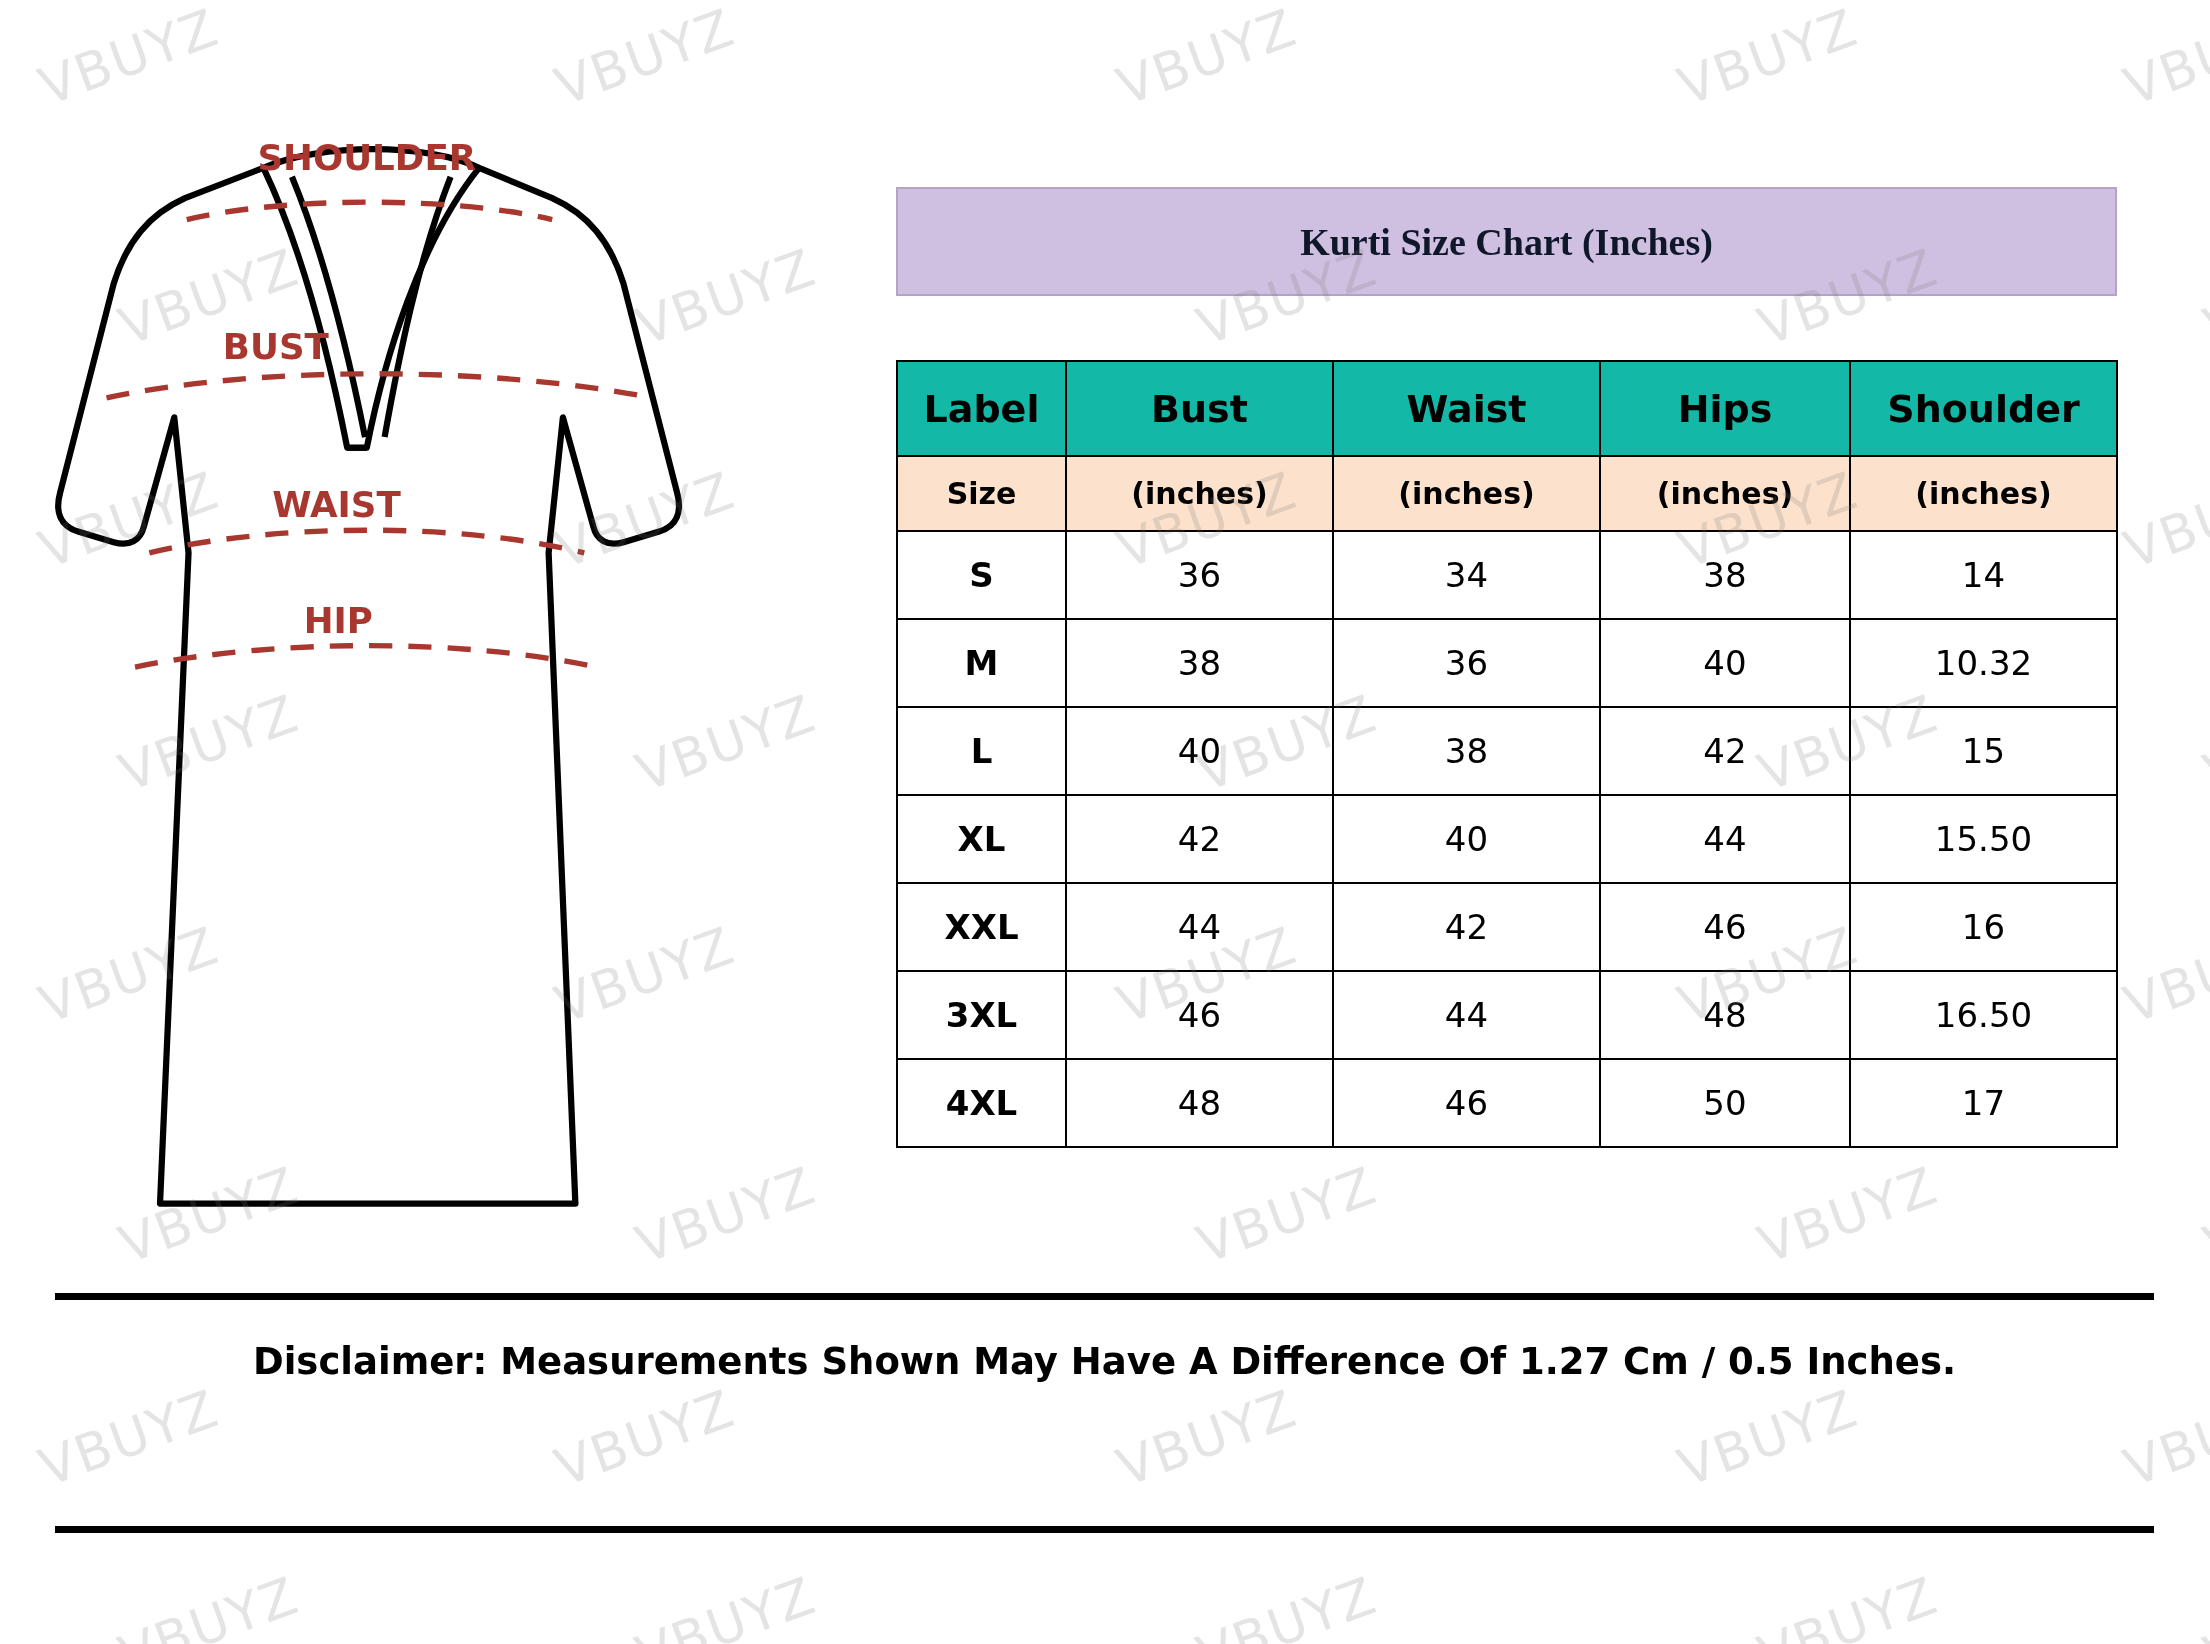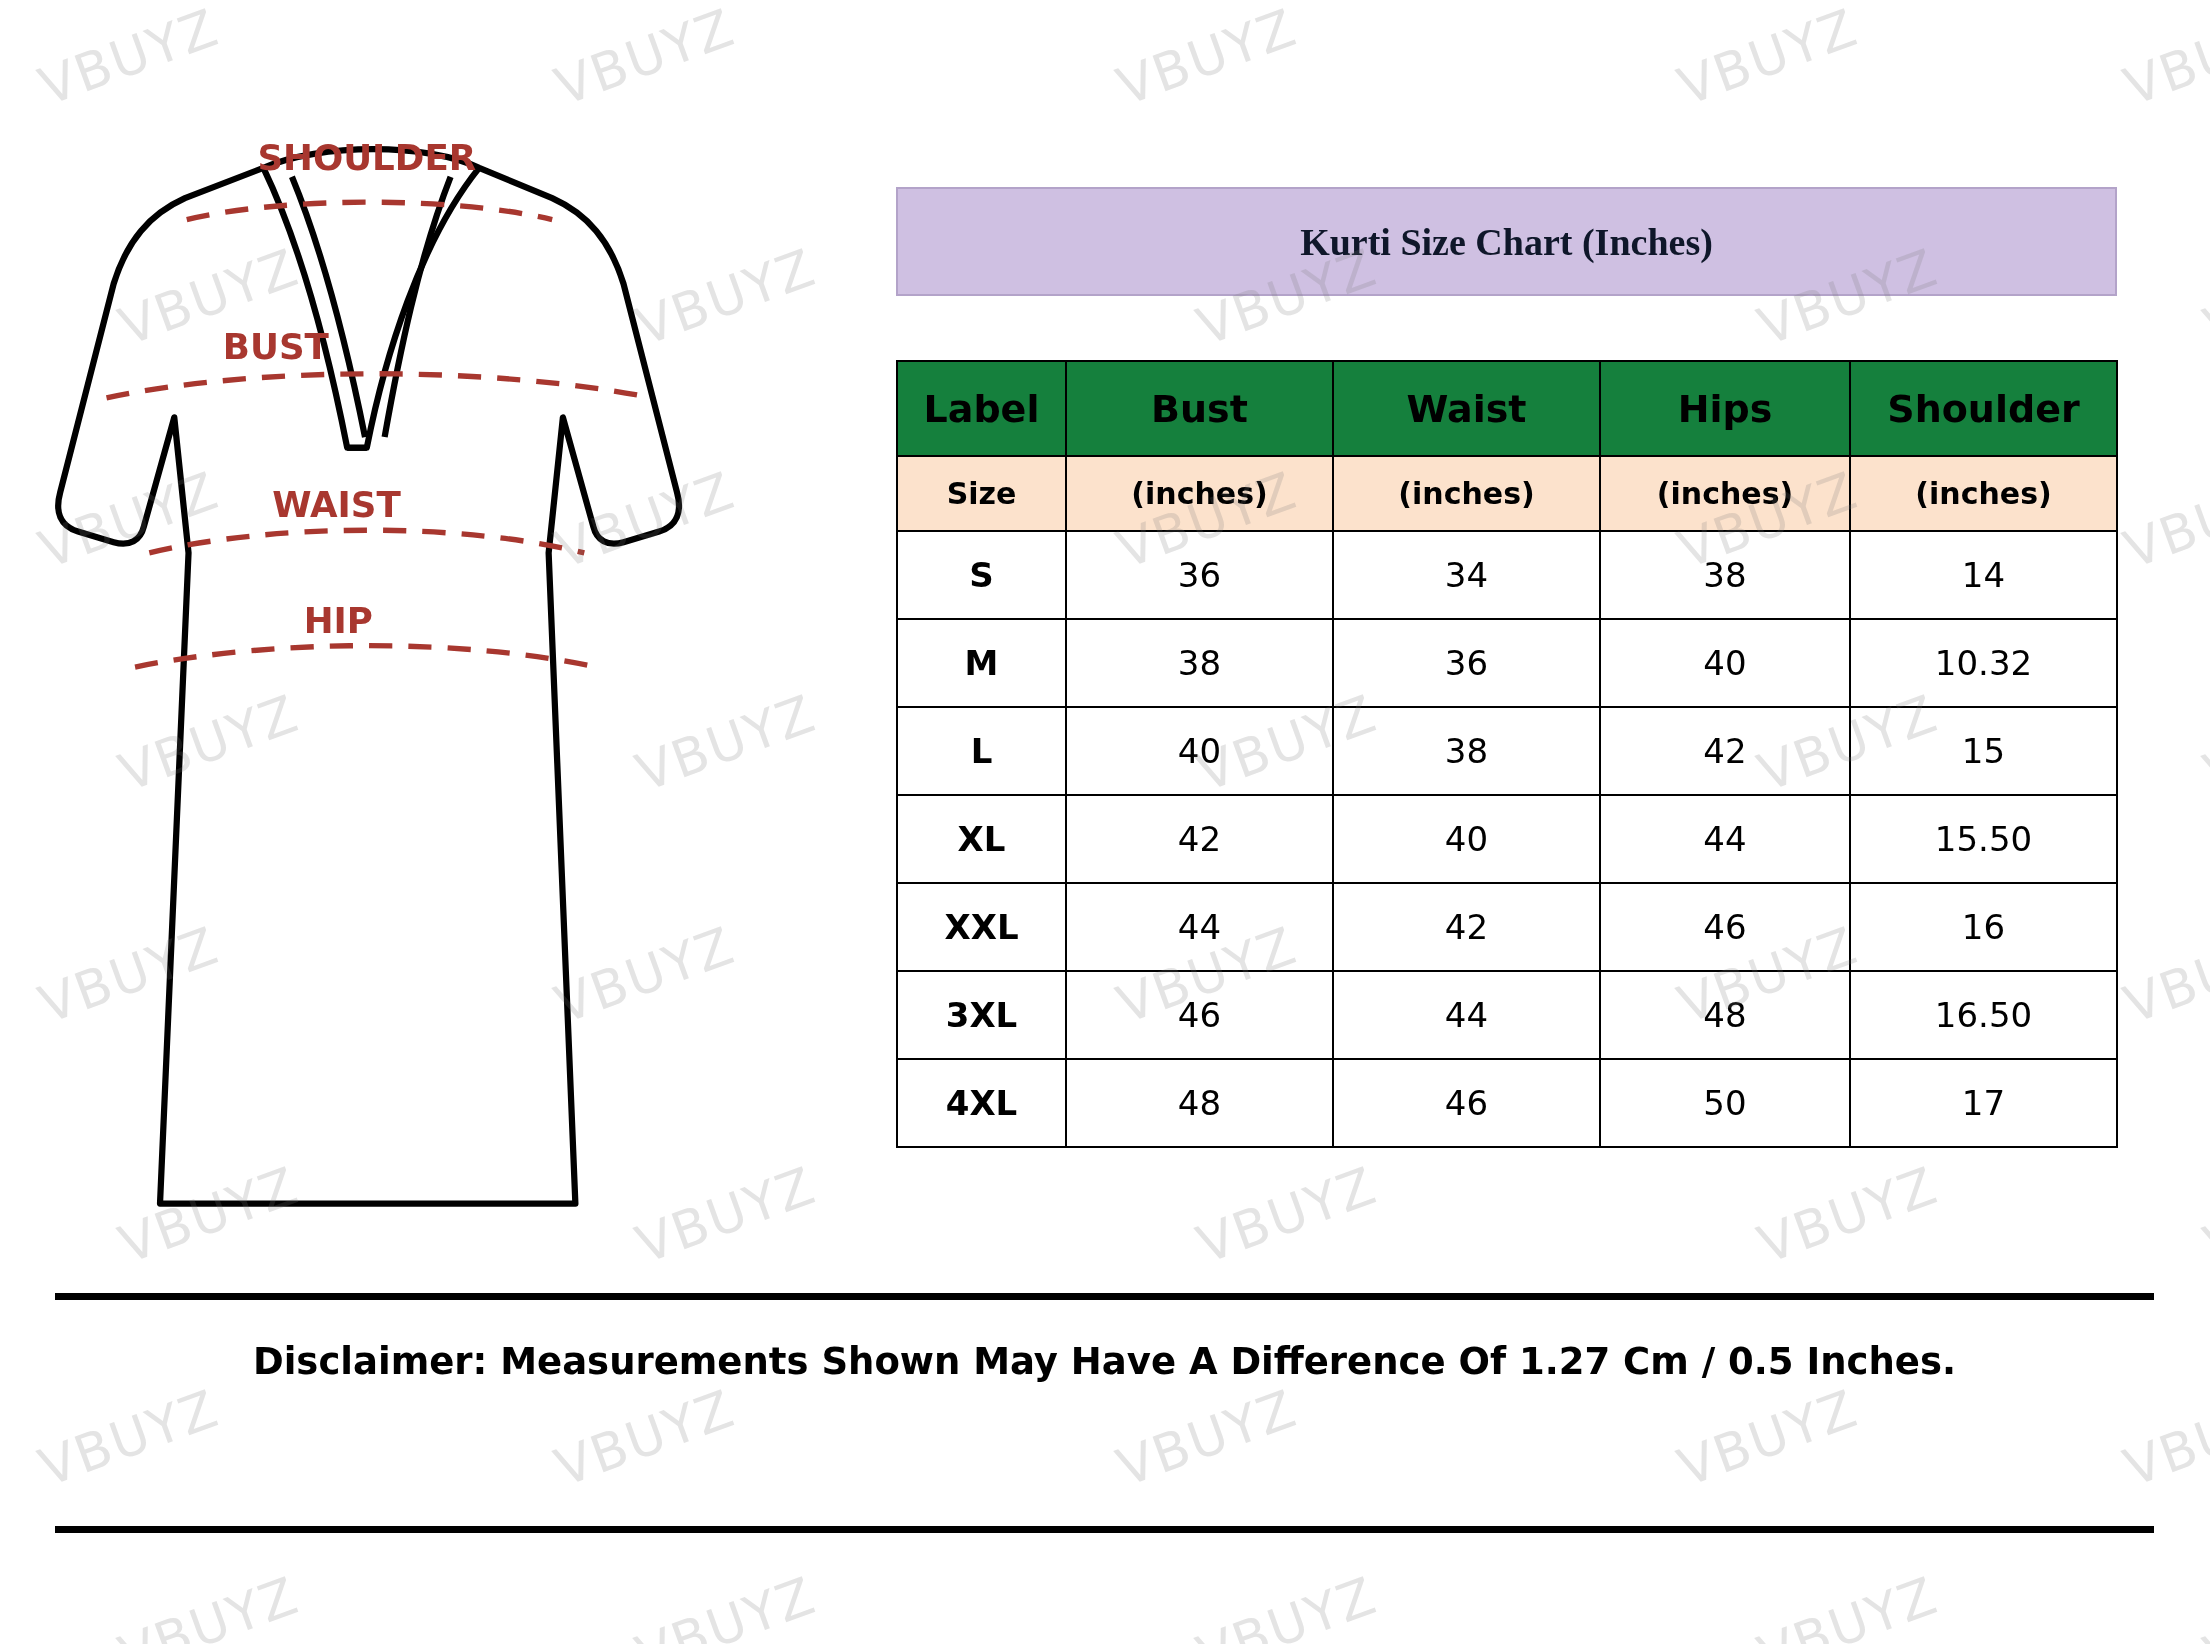--- a/index.html
+++ b/index.html
@@ -72,21 +72,21 @@
     width: 1221px;
     table-layout: fixed;
   }
   table#size-table td, table#size-table th {
     border: 2.7px solid #000;
     text-align: center;
     font-family: "DejaVu Sans", sans-serif;
     color: #000;
   }
   thead th.hdr-main {
-    background: #15803d;
+    background: #14b8a6;
     font-size: 38px;
     font-weight: bold;
     height: 93px;
     padding: 0;
   }
   thead td.hdr-sub {
     background: #fce2cc;
     font-size: 30px;
     font-weight: bold;
     height: 73px;

